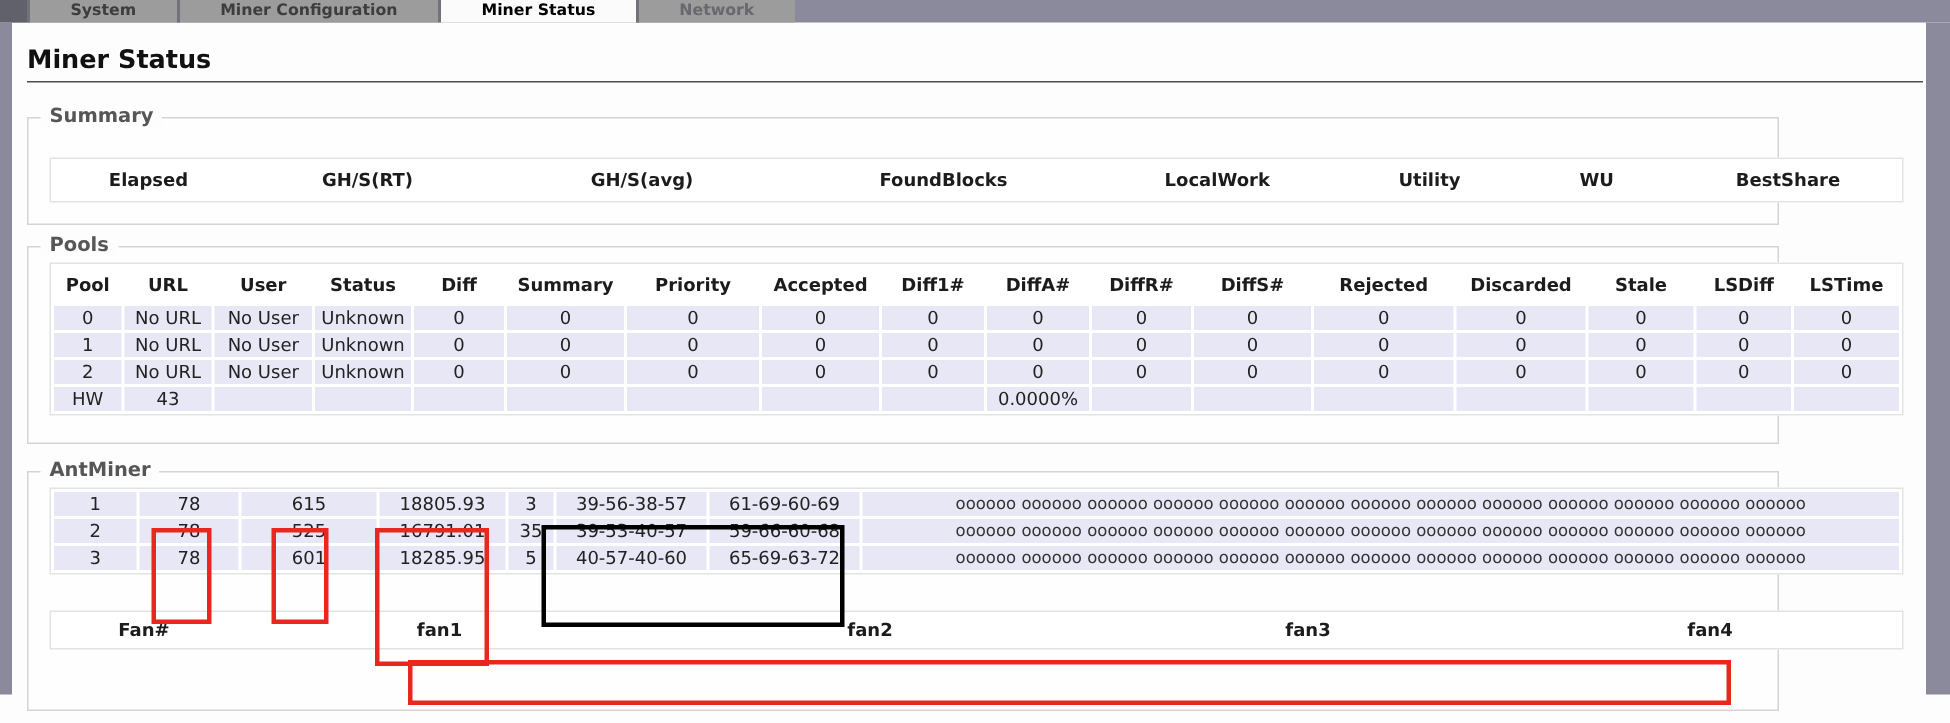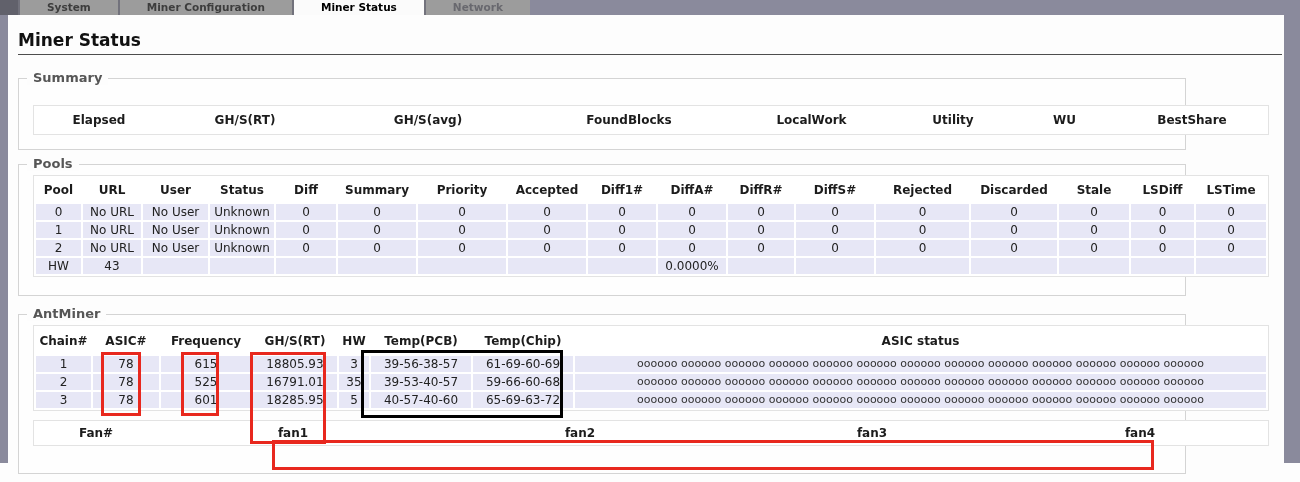--- a/index.html
+++ b/index.html
@@ -36,21 +36,21 @@
   
   table{border-collapse:separate;border-spacing:2px;table-layout:fixed;
     margin:10px 14px 0 14px;width:1234px;background:#fff;border:1px solid #e3e3e3;}
   th{font-size:12px;font-weight:bold;background:#fff;text-align:center;height:24px;
     vertical-align:middle;white-space:nowrap;overflow:hidden;}
   td{font-size:12px;background:var(--row);text-align:center;height:16px;line-height:16px;
     vertical-align:middle;white-space:nowrap;overflow:hidden;color:#222;}
   .tbl-summary{margin-top:26px;}
   .tbl-chain th{height:26px;}
   .tbl-chain td:last-child{font-size:11px;color:#333;}
-  .tbl-fan{margin-top:9px;}
+  .tbl-fan{margin-top:24px;}
   .tbl-fan th{height:20px;}
   
   .ann{position:absolute;pointer-events:none;background:transparent;}
   .ann.red{border:3px solid var(--annotation-red);}
   .ann.black{border:3px solid var(--annotation-black);}
   .ann-asic{left:101px;top:352px;width:40px;height:64px;}
   .ann-freq{left:181px;top:352px;width:38px;height:64px;}
   .ann-ghs{left:250px;top:352px;width:76px;height:92px;}
   .ann-temp{left:361px;top:350px;width:202px;height:68px;}
   .ann-fanspeed{left:272px;top:440px;width:882px;height:30px;}
@@ -230,30 +230,20 @@
         <col style="width:55px">
         <col style="width:66px">
         <col style="width:90px">
         <col style="width:84px">
         <col style="width:30px">
         <col style="width:100px">
         <col style="width:100px">
         <col style="width:691px">
       </colgroup>
     <tbody>
-        <tr>
-          <th>Chain#</th>
-          <th>ASIC#</th>
-          <th>Frequency</th>
-          <th>GH/S(RT)</th>
-          <th>HW</th>
-          <th>Temp(PCB)</th>
-          <th>Temp(Chip)</th>
-          <th>ASIC status</th>
-        </tr>
     <tr>
           <td>1</td>
           <td>78</td>
           <td>615</td>
           <td>18805.93</td>
           <td>3</td>
           <td>39-56-38-57</td>
           <td>61-69-60-69</td>
           <td>oooooo oooooo oooooo oooooo oooooo oooooo oooooo oooooo oooooo oooooo oooooo oooooo oooooo</td>
         </tr>

